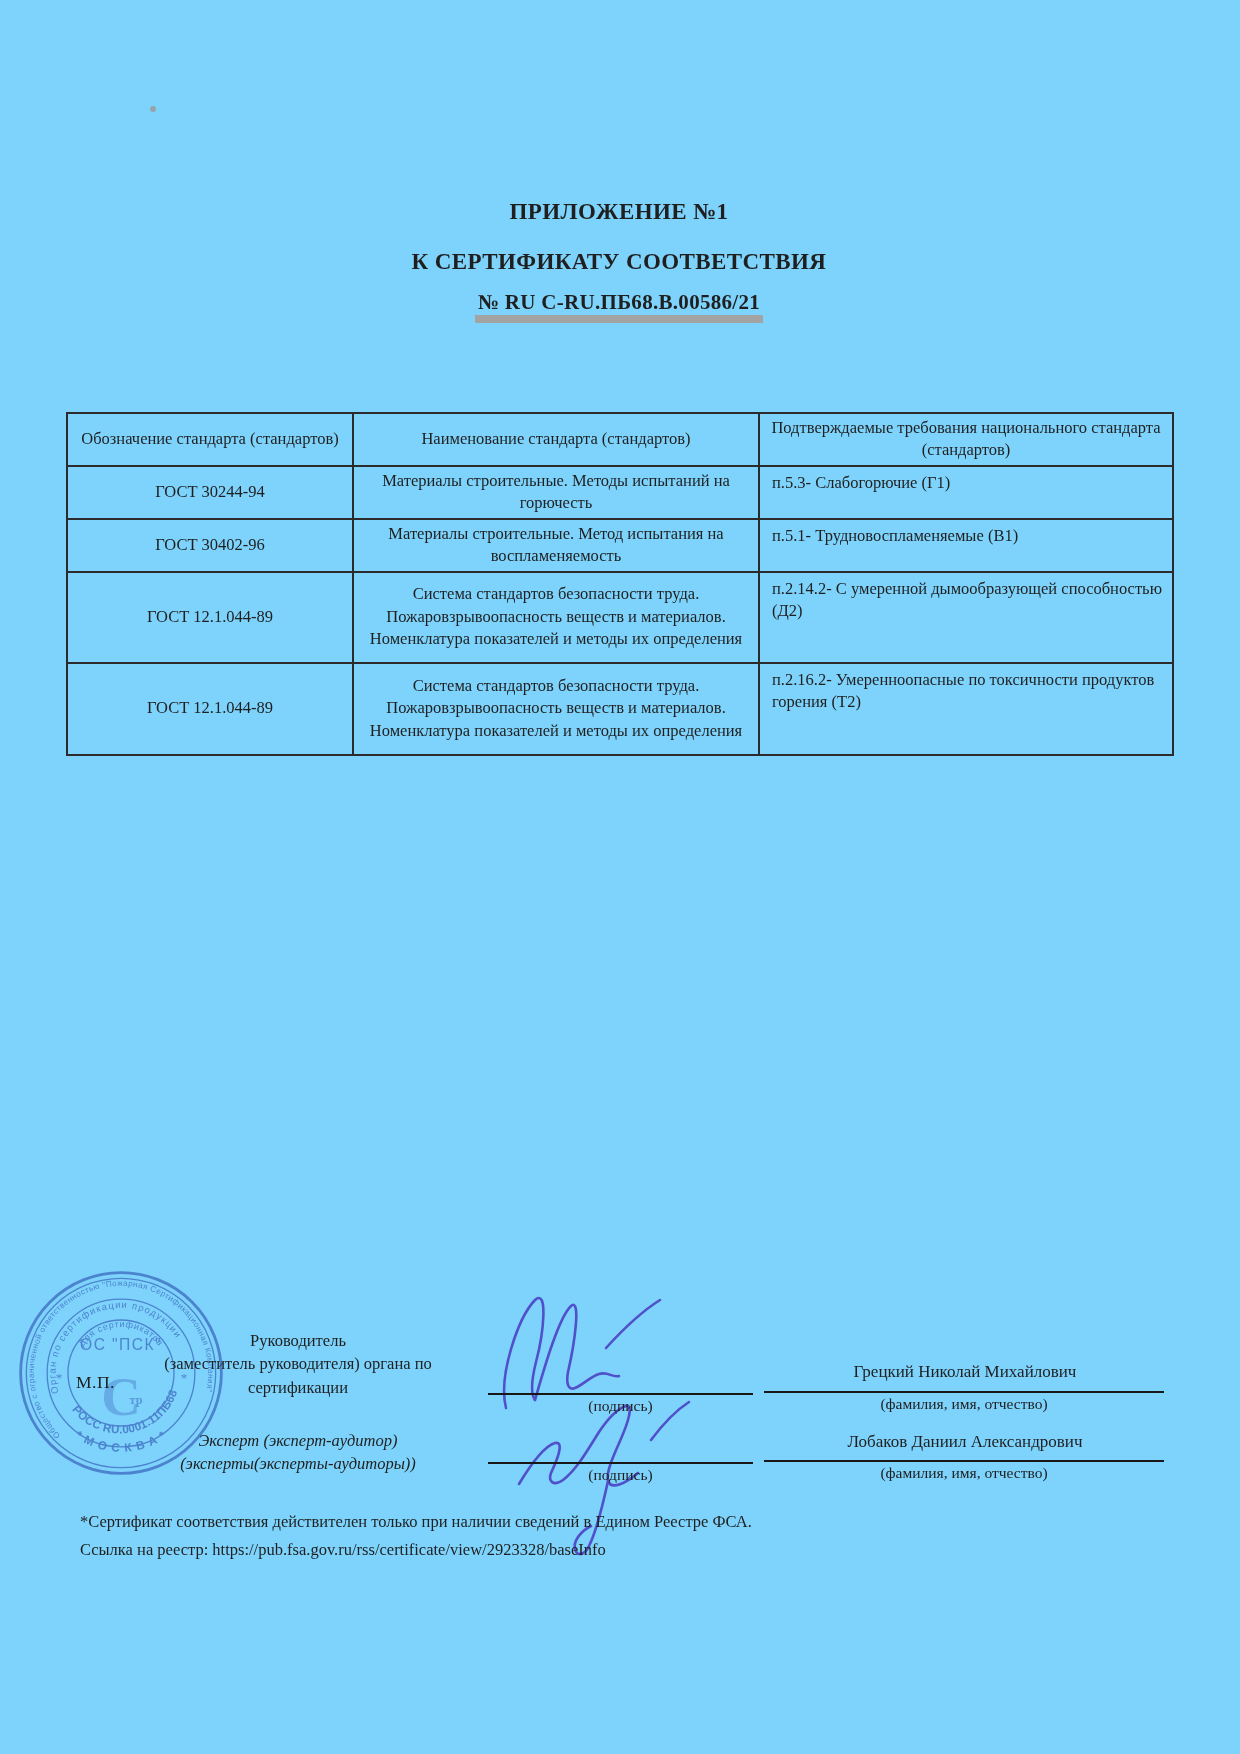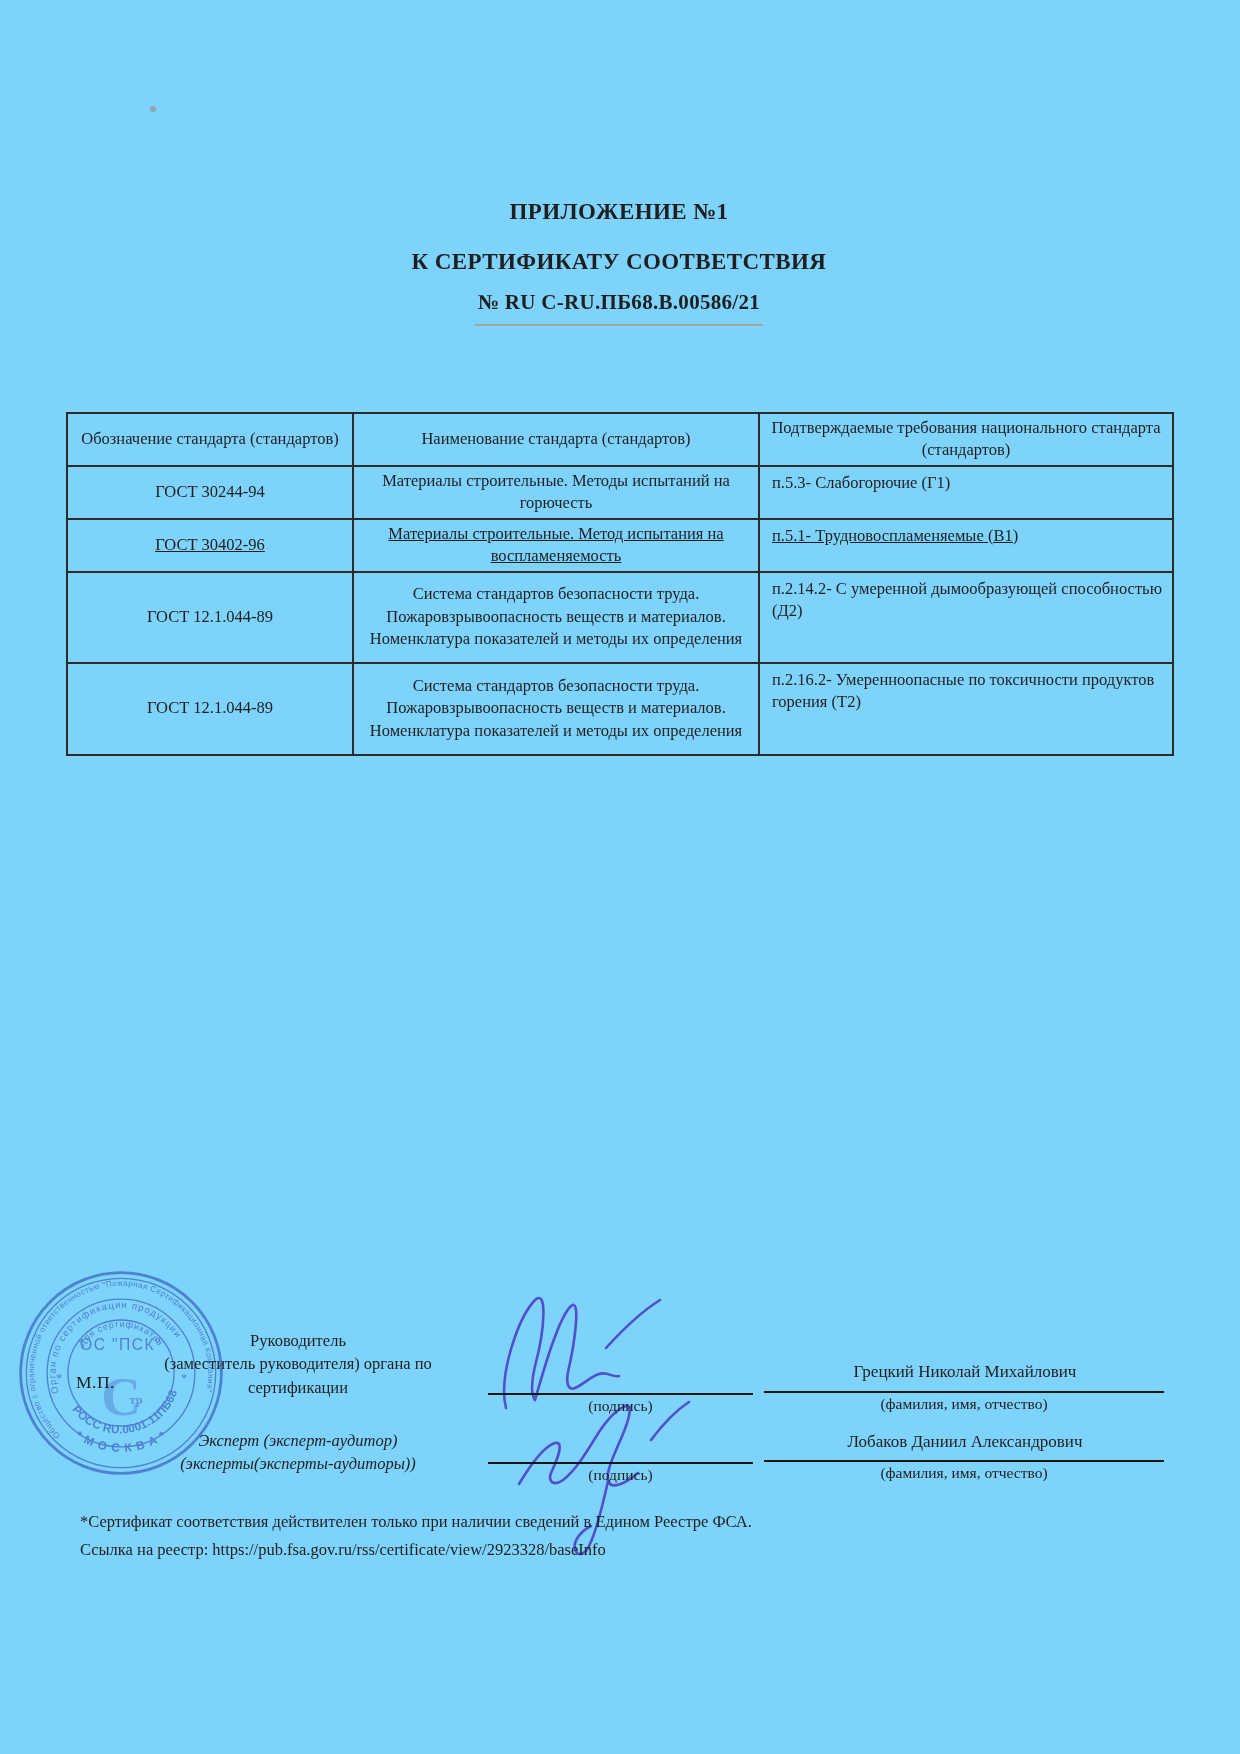--- a/index.html
+++ b/index.html
@@ -9,31 +9,31 @@
   }
   .abs{position:absolute;}
   .center{text-align:center;}
   .preline{white-space:pre-line;}
 
   .artifact-dot{left:150px;top:106px;width:6px;height:6px;border-radius:50%;background:#9b9b9b;opacity:.85;}
 
   .title1{left:66px;top:199px;width:1106px;font-size:23px;font-weight:bold;letter-spacing:.4px;}
   .title2{left:66px;top:249px;width:1106px;font-size:23px;font-weight:bold;letter-spacing:.4px;}
   .certnum-wrap{left:66px;top:290px;width:1106px;}
-  .certnum{display:inline-block;font-size:21px;font-weight:bold;border-bottom:2px solid #a3a3a3;padding:0 3px 9px 3px;letter-spacing:.3px;}
+  .certnum{display:inline-block;font-size:21px;font-weight:bold;border-bottom:8px solid #a3a3a3;padding:0 3px 0 3px;letter-spacing:.3px;}
   .subtitle{left:66px;top:337px;width:1106px;font-size:13.5px;letter-spacing:.2px;}
 
   table.std{
     position:absolute;left:66px;top:412px;width:1106px;border-collapse:collapse;
     font-size:16.5px;line-height:1.36;table-layout:fixed;
   }
   table.std th,table.std td{border:2px solid #2b2b2b;padding:3px 8px;font-weight:normal;vertical-align:middle;text-align:center;}
   table.std thead tr{height:52px;}
   table.std tbody tr:nth-child(1){height:46px;}
-  table.std tbody tr:nth-child(2){height:45px;text-decoration:underline;}
+  table.std tbody tr:nth-child(2){height:45px;}
   table.std tbody tr:nth-child(3){height:91px;}
   table.std tbody tr:nth-child(4){height:92px;}
   table.std td.c3{text-align:left;vertical-align:top;padding:5px 10px 3px 12px;}
 
   .mp{left:76px;top:1372px;font-size:17.5px;letter-spacing:.5px;}
   .role-head{left:146px;top:1329px;width:304px;font-size:16.5px;line-height:1.42;}
   .role-expert{left:146px;top:1429px;width:304px;font-size:16.5px;line-height:1.42;font-style:italic;}
 
   .sigline{border-top:2px solid #171717;height:0;}
   .sigline1{left:488px;top:1393px;width:265px;}

